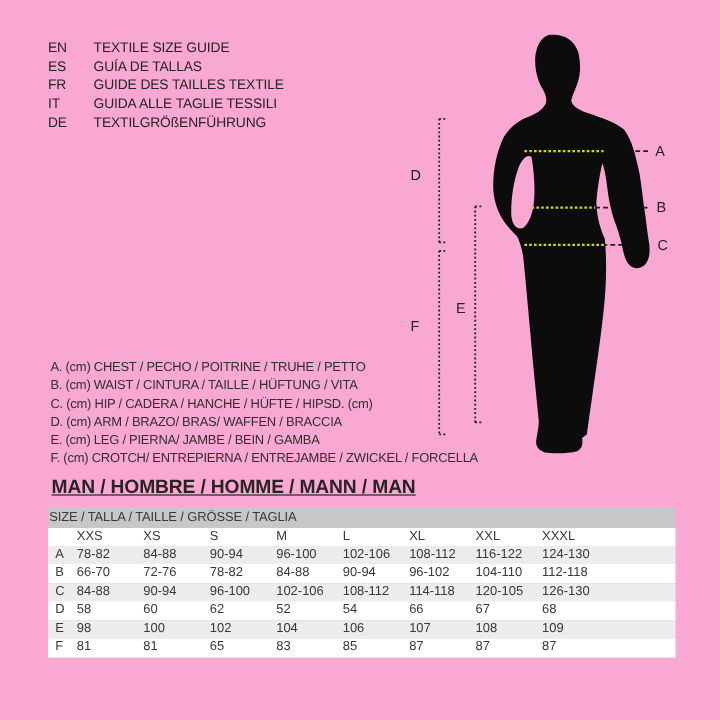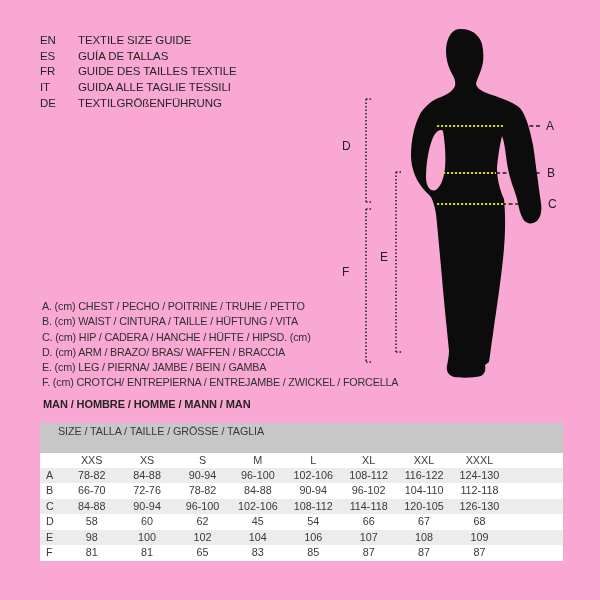--- a/index.html
+++ b/index.html
@@ -17,29 +17,29 @@
   .marker{position:absolute;font-size:12px;color:#232220;line-height:14px;}
   .m-a{left:546px;top:119px;}
   .m-b{left:547px;top:166px;}
   .m-c{left:548px;top:197px;}
   .m-d{left:342px;top:139px;}
   .m-e{left:380px;top:250px;}
   .m-f{left:342px;top:265px;}
   
   .legend{position:absolute;left:42px;top:299px;}
   .legend-line{height:15.3px;line-height:15.3px;font-size:10.8px;letter-spacing:-0.2px;color:#31302e;white-space:nowrap;}
-  .gender{position:absolute;left:43px;top:398px;font-size:11px;letter-spacing:-0.1px;color:#262523;font-weight:bold;}
+  .gender{position:absolute;left:43px;top:398px;font-size:16px;letter-spacing:-0.1px;color:#262523;font-weight:bold;text-decoration:underline;}
   
   .table{position:absolute;left:40px;top:423px;width:523px;font-size:10.8px;color:#3b3a38;}
-  .t-title{height:30px;line-height:17px;background:#c7c7c7;color:#3a3938;padding-left:18px;letter-spacing:-0.1px;}
+  .t-title{height:17px;line-height:17px;background:#c7c7c7;color:#3a3938;padding-left:1px;letter-spacing:-0.1px;}
   .t-head{display:flex;height:14.5px;line-height:14.5px;background:#ffffff;}
   .t-row{display:flex;height:15.6px;line-height:15.6px;background:#ffffff;}
   .t-row.alt{background:#ececec;}
   .t-label{flex:0 0 18px;padding-left:6px;text-align:left;}
-  .t-cell{flex:0 0 55.4px;text-align:center;white-space:nowrap;}
+  .t-cell{flex:0 0 55.4px;text-align:left;white-space:nowrap;}
   .t-pad{flex:1 1 auto;}
 </style>
 </head>
 <body>
 
 <div class="page">
 
   <div class="langs">
     <div class="lang-row">
       <span class="lang-code">EN</span>
@@ -202,21 +202,21 @@
       <span class="t-cell">114-118</span>
       <span class="t-cell">120-105</span>
       <span class="t-cell">126-130</span>
       <span class="t-pad"></span>
     </div>
     <div class="t-row">
       <span class="t-label">D</span>
       <span class="t-cell">58</span>
       <span class="t-cell">60</span>
       <span class="t-cell">62</span>
-      <span class="t-cell">45</span>
+      <span class="t-cell">52</span>
       <span class="t-cell">54</span>
       <span class="t-cell">66</span>
       <span class="t-cell">67</span>
       <span class="t-cell">68</span>
       <span class="t-pad"></span>
     </div>
     <div class="t-row alt">
       <span class="t-label">E</span>
       <span class="t-cell">98</span>
       <span class="t-cell">100</span>

